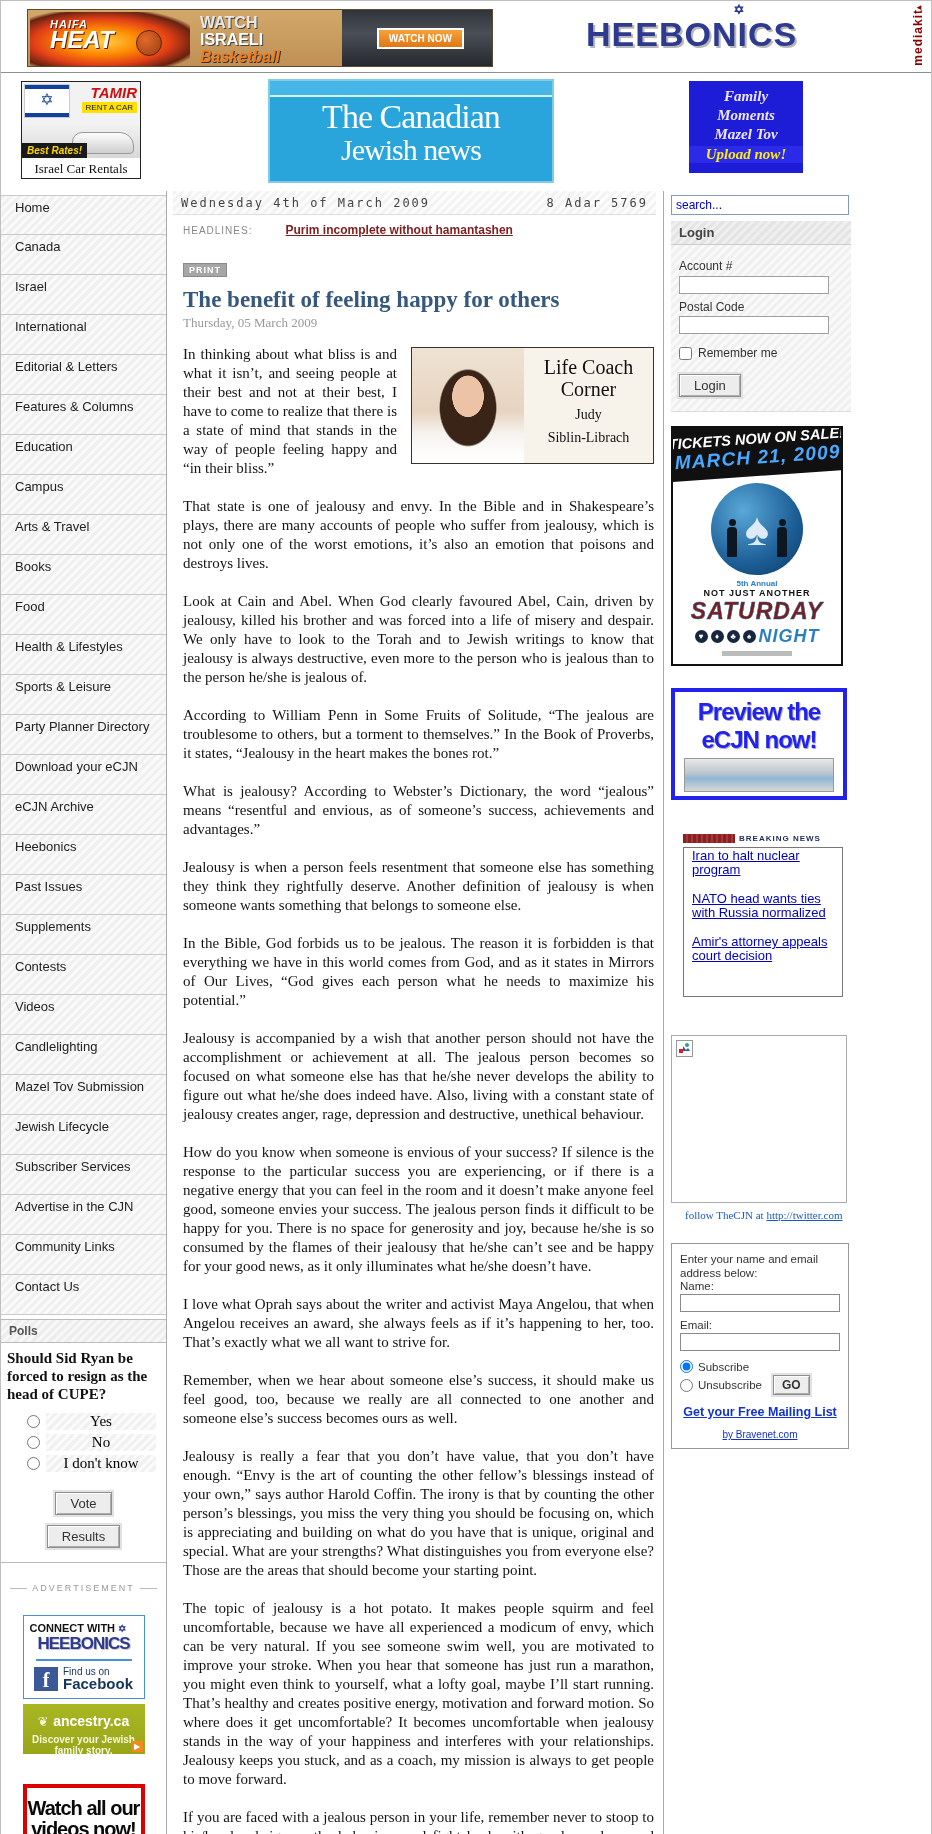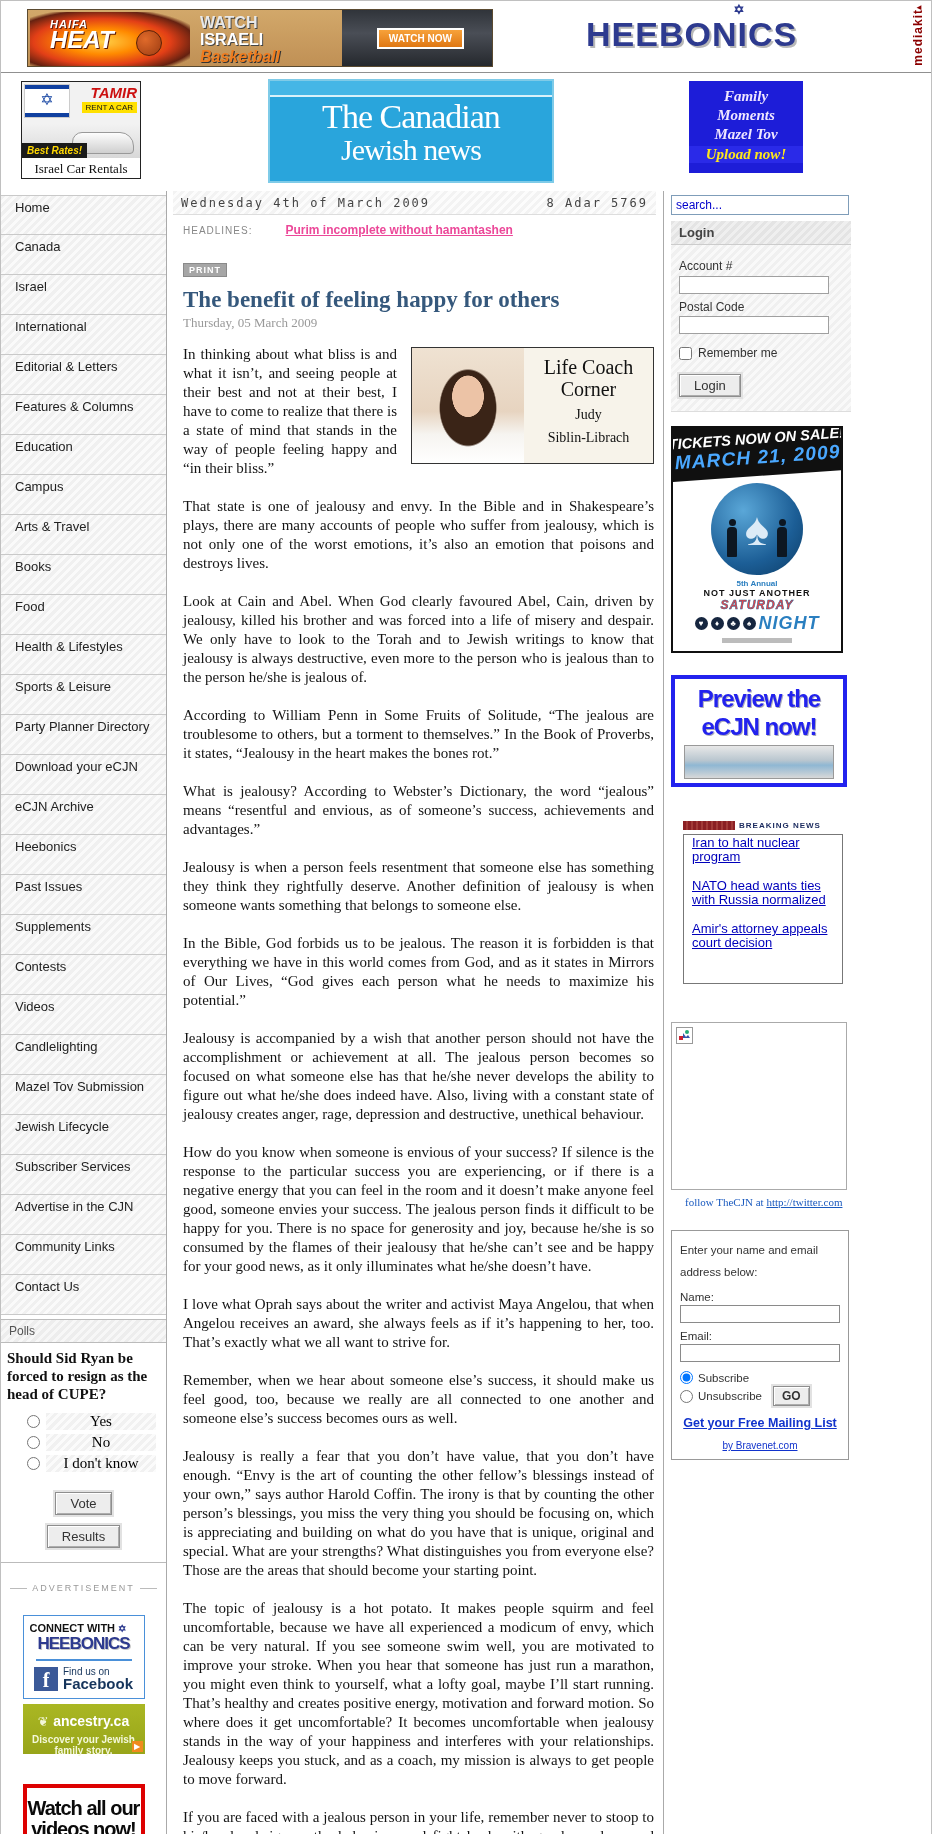--- a/index.html
+++ b/index.html
@@ -67,21 +67,21 @@
   .leftcol { width:166px; border-right:1px solid #aaa; padding-top:4px; }
   .centercol { width:497px; padding:0 8px 0 6px; }
   .rightcol { width:262px; border-left:1px solid #aaa; margin-left:-1px; display:flex; flex-direction:column;
               padding:4px 0 0 7px; }
 
   
   .nav-item { height:40px; line-height:24px; padding-left:14px; font-size:13px; color:#222;
               border-bottom:1px solid #c9c9c9; cursor:pointer;
               background:repeating-linear-gradient(135deg,#f0f0f0 0 3px,#fafafa 3px 6px); }
   .nav-item:first-child { border-top:1px solid #c9c9c9; }
-  .polls-header { margin-top:4px; padding:4px 8px; font-size:12px; font-weight:normal; color:#555;
+  .polls-header { margin-top:4px; padding:4px 8px; font-size:12px; font-weight:bold; color:#555;
                   border-top:1px solid #bbb; border-bottom:1px solid #bbb;
                   background:repeating-linear-gradient(135deg,#ededed 0 3px,#f7f7f7 3px 6px); }
   .poll-question { font-family:"Liberation Serif",serif; font-weight:bold; font-size:15px; line-height:18px;
                    color:#111; padding:6px 6px 8px 6px; }
   .poll-option { display:flex; align-items:center; padding:2px 10px 2px 26px; }
   .poll-option input { margin-right:6px; }
   .poll-option span { flex:1; text-align:center; font-family:"Liberation Serif",serif; font-size:15px;
                       background:repeating-linear-gradient(135deg,#f1f1f1 0 3px,#fbfbfb 3px 6px); }
   .poll-buttons { text-align:center; padding:8px 0 14px 0; border-bottom:1px solid #bbb; }
   .btn3d { background:#ededed; border:1px solid #8e8e8e; color:#333; font-size:13px; padding:3px 14px;
@@ -120,21 +120,21 @@
   .yt-brand { margin-top:12px; font-weight:bold; font-size:21px; color:#1a1a1a; }
   .yt-brand .tube { background:#cc0000; color:#fff; border-radius:5px; padding:0 4px; }
   .yt-ad .bcast { color:#8a8a8a; font-size:8px; margin-top:6px; letter-spacing:1px; }
 
   
   .date-bar { display:flex; justify-content:space-between; height:24px; line-height:24px; padding:0 8px;
               font-family:"DejaVu Sans Mono",monospace; font-size:12px; color:#444; letter-spacing:2px;
               background:repeating-linear-gradient(135deg,#f3f3f3 0 3px,#fcfcfc 3px 6px); border-bottom:1px solid #ddd; }
   .headlines { padding:8px 0 0 10px; font-size:11px; }
   .headlines .label { color:#888; font-size:10px; letter-spacing:1px; }
-  .headlines a { color:#ec4899; font-weight:bold; font-size:12px; text-decoration:underline; cursor:pointer;padding-left:30px; }
+  .headlines a { color:#7f1d1d; font-weight:bold; font-size:12px; text-decoration:underline; cursor:pointer;padding-left:30px; }
   .print-btn { display:inline-block; margin:26px 0 0 10px; background:#a6a6a6; border:1px solid #8a8a8a;
                color:#fff; font-weight:bold; font-size:9px; letter-spacing:1px; padding:1px 5px; cursor:pointer; }
   .article-title { margin:10px 0 2px 10px; font-family:"Liberation Serif",serif; font-weight:bold;
                    font-size:23px; color:#35587c; }
   .article-date { margin:2px 0 14px 10px; font-family:"Liberation Serif",serif; font-size:13px; color:#999; }
   .article-text { padding:0 2px 0 10px; font-family:"Liberation Serif",serif; font-size:15px; color:#141414;
                   line-height:19px; text-align:justify; }
   .article-text p { margin-bottom:19px; }
   .photo-box { float:right; width:243px; height:117px; border:1px solid #333; margin:2px 0 8px 14px; display:flex; }
   .photo { width:112px; height:100%;
@@ -166,21 +166,21 @@
   .tickets-band .t1 { color:#fff; font-weight:bold; font-style:italic; font-size:13px; }
   .tickets-band .t2 { color:#4aa8ff; font-weight:bold; font-style:italic; font-size:17px; letter-spacing:1px; }
   .spade-circle { width:92px; height:92px; margin:10px auto 4px auto; border-radius:50%;
                   background:radial-gradient(circle at 35% 30%, #5aa7d8, #1c5e96 60%, #0b3a63);
                   position:relative; color:#dcebf7; font-size:46px; line-height:92px; }
   .sil { position:absolute; bottom:18px; width:10px; height:30px; background:#0d1722; border-radius:4px 4px 1px 1px; }
   .sil::before { content:""; position:absolute; top:-8px; left:2px; width:7px; height:7px; border-radius:50%; background:#0d1722; }
   .sil.l { left:16px; } .sil.r { right:16px; }
   .annual { color:#2a7fc0; font-weight:bold; font-size:8px; }
   .njasn1 { color:#111; font-weight:bold; font-size:9px; letter-spacing:1px; }
-  .njasn2 { color:#ef4444; font-weight:bold; font-style:italic; font-size:12px; letter-spacing:1px;
+  .njasn2 { color:#7f1d1d; font-weight:bold; font-style:italic; font-size:23px; letter-spacing:1px;
             -webkit-text-stroke:0.5px #1c5e96; }
   .suits-row { display:flex; align-items:center; justify-content:center; gap:3px; margin:1px 0 4px 0; }
   .suit { width:13px; height:13px; border-radius:50%; background:#16263f; color:#fff; font-size:8px; line-height:13px; }
   .njasn3 { color:#2a7fc0; font-weight:bold; font-style:italic; font-size:18px; letter-spacing:1px; }
   .tix-fine { width:70px; height:5px; background:#bcbcbc; margin:2px auto 8px auto; }
   .ecjn-ad { width:176px; margin-top:22px; border:4px solid #2222ee; text-align:center; padding:6px 0 4px 0; cursor:pointer; }
   .ecjn-ad .e1 { color:#2222ee; font-weight:bold; font-size:24px; letter-spacing:-1px; text-shadow:1px 1px 0 #aab; }
   .ecjn-thumb { width:150px; height:34px; margin:4px auto 0 auto;
                 background:linear-gradient(180deg,#e8e8e8,#b9c6cf 45%,#8fb7d3 60%,#d8d8d8); border:1px solid #999; }
   .jpost { width:160px; margin:34px 0 0 12px; }
@@ -193,21 +193,21 @@
   .jpost-box a { display:block; color:#0000bb; text-decoration:underline; font-size:13px; line-height:14px;
                  margin-bottom:15px; cursor:pointer; }
   .jpost-box a:first-child { margin-top:-5px; }
   .broken-box { width:176px; height:168px; border:1px solid #aaa; margin-top:38px; padding:4px; }
   .twitter-line { font-family:"Liberation Serif",serif; font-size:11px; color:#1a5abf; margin:6px 0 0 14px; }
   .twitter-line a { color:#1a5abf; text-decoration:underline; cursor:pointer; }
   .bravenet { width:178px; border:1px solid #999; margin-top:22px; background:#fff; }
   .bravenet .hd { background:#ccd6f2; color:#16224f; font-weight:bold; font-size:13px; text-align:center;
                   padding:6px 4px; line-height:16px; }
   .bravenet .bd { padding:8px; font-size:11.5px; color:#333; }
-  .bravenet .bd .intro { line-height:22px; margin-bottom:8px; }
+  .bravenet .bd .intro { line-height:14px; margin-bottom:0; }
   .bravenet label { display:block; margin-bottom:2px; }
   .bravenet input[type=text] { width:100%; height:18px; border:1px solid #8a8a8a; margin-bottom:7px; }
   .radio-row { display:flex; align-items:center; gap:5px; margin:2px 0; }
   .go-btn { font-weight:bold; font-size:12px; padding:2px 8px; margin-left:6px; }
   .free-list { text-align:center; margin:10px 0 2px 0; }
   .free-list a { color:#1133cc; font-weight:bold; font-size:12.5px; text-decoration:underline; cursor:pointer; }
   .bravenet .by { text-align:center; font-size:10px; margin-bottom:8px; }
   .bravenet .by a { color:#1133cc; text-decoration:underline; cursor:pointer; }
 </style>
 </head>

